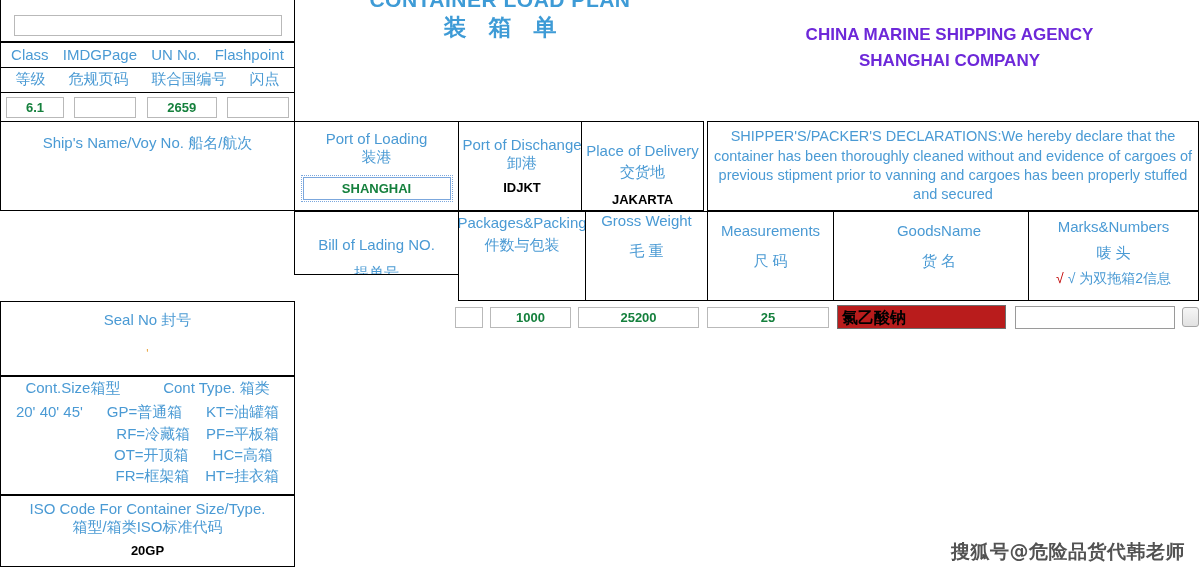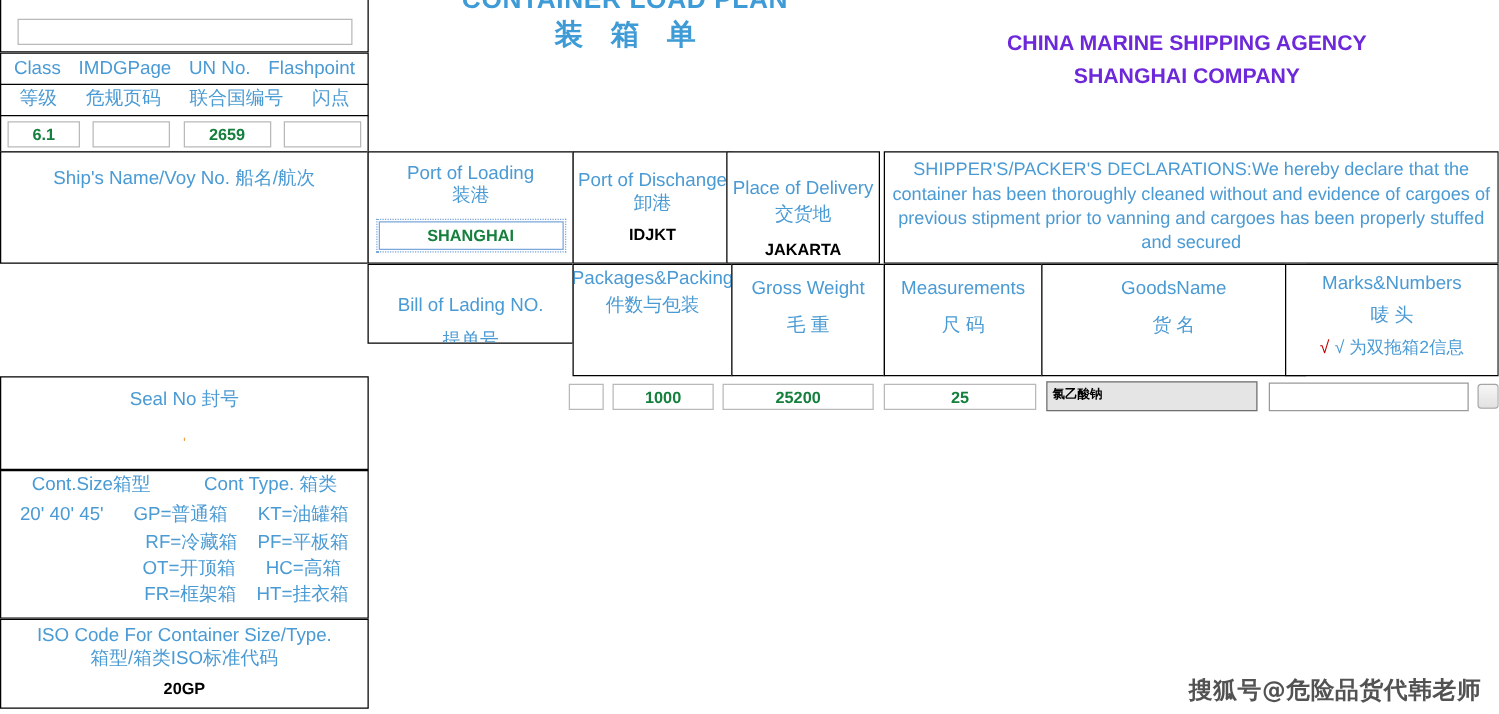--- a/index.html
+++ b/index.html
@@ -70,23 +70,23 @@
   }
   .inp.focusblue {
     border:1px solid #7ba7dd;
     outline:1px dotted #7ba7dd;
     outline-offset:1px;
     height:23px;
   }
   .inp.plain { font-weight:normal; }
   .ta {
     border:1px solid #6f6f6f;
-    background:#e5e5e5;
+    background:#b91c1c;
     font-family:"DejaVu Sans","Liberation Sans",sans-serif;
-    font-size:10px;
+    font-size:16px;
     font-weight:bold;
     color:#000;
     resize:none;
     overflow:hidden;
     padding:2px 4px;
     outline:none;
   }
   .smallbtn {
     width:18px; height:20px;
     background:linear-gradient(#f6f6f6,#e2e2e2);
@@ -236,21 +236,21 @@
       <span class="pm">+</span>
       <span class="pm">−</span>
     </div>
   </div>
 
   <div class="cell" style="left:458px;top:211px;width:128px;height:90px;justify-content:flex-start;padding-top:2px;">
     <div>Packages&amp;Packing</div>
     <div style="margin-top:4px;">件数与包装</div>
   </div>
 
-  <div class="cell" style="left:585px;top:211px;width:123px;height:90px;justify-content:flex-start;padding-top:10px;">
+  <div class="cell" style="left:585px;top:211px;width:123px;height:90px;justify-content:flex-start;padding-top:0;">
     <div>Gross Weight</div>
     <div style="margin-top:12px;">毛 重</div>
   </div>
 
   <div class="cell" style="left:707px;top:211px;width:127px;height:90px;justify-content:flex-start;padding-top:10px;">
     <div>Measurements</div>
     <div style="margin-top:12px;">尺 码</div>
   </div>
 
   <div class="cell" style="left:833px;top:211px;width:212px;height:90px;justify-content:flex-start;padding-top:10px;">

